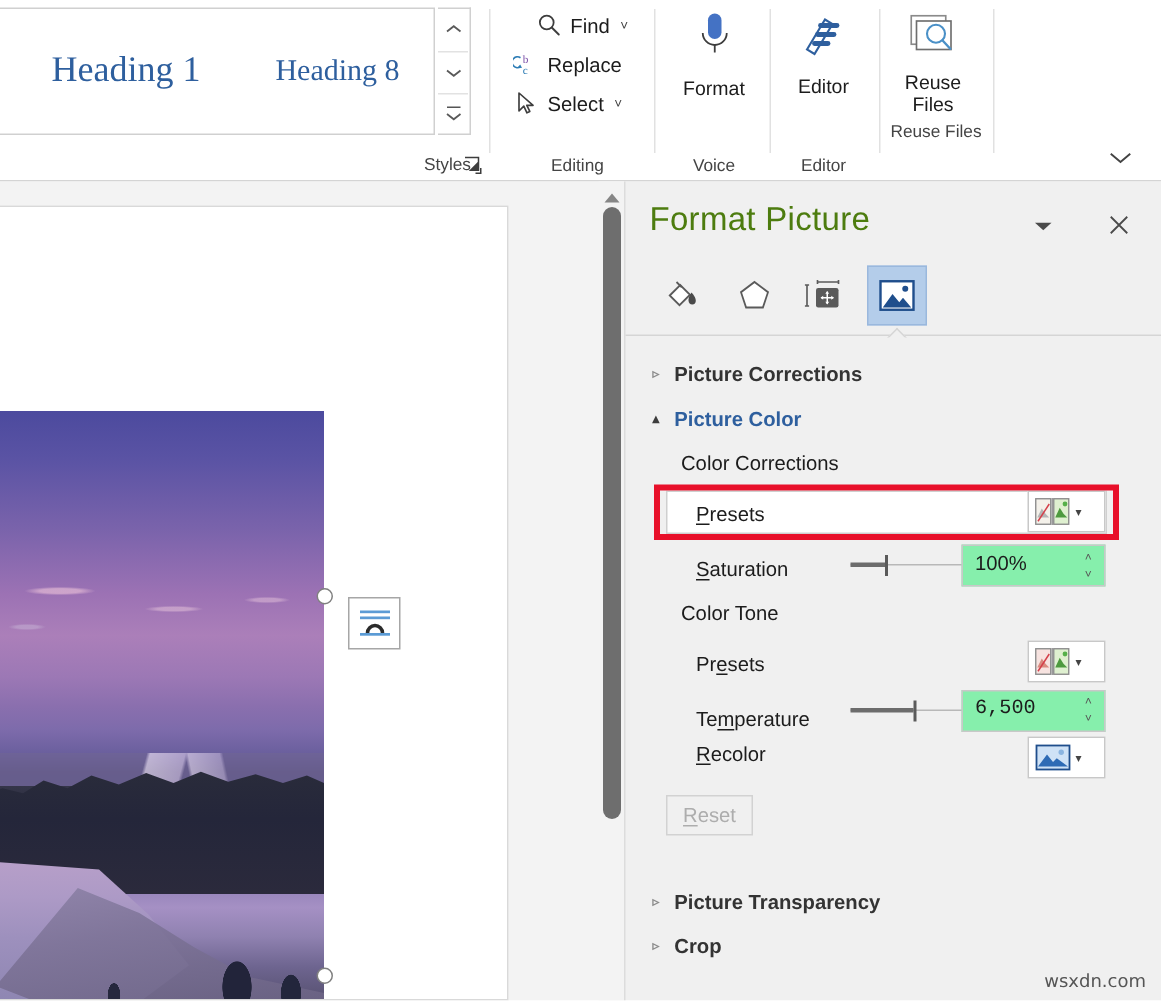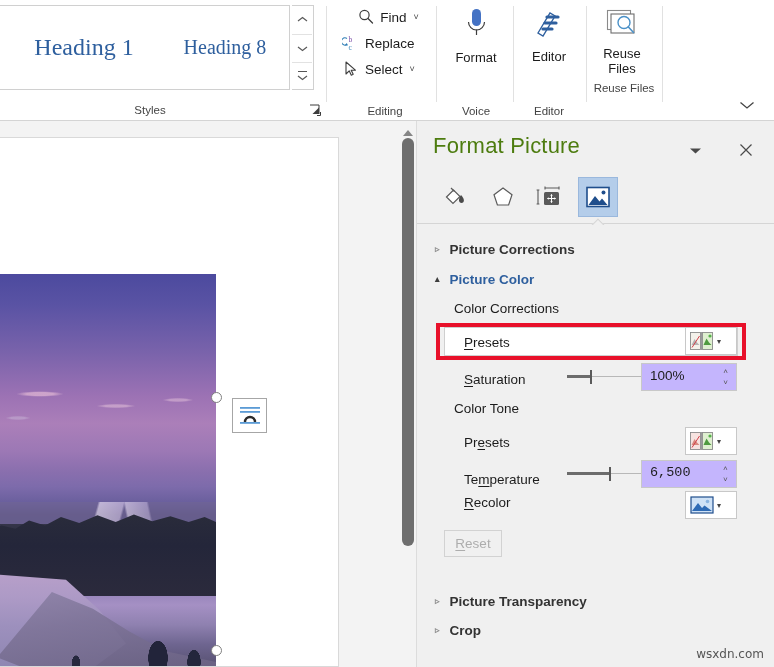--- a/index.html
+++ b/index.html
@@ -273,21 +273,21 @@
   .dropbox {
     position:absolute; width:52px; height:28px;
     background:#ffffff; border:1px solid #c8c8c8;
     display:flex; align-items:center; gap:3px; padding-left:4px;
   }
   .dropbox .dcar { font-size:8px; color:#444; }
   .mini-img { width:24px; height:18px; flex:none; }
 
   .spinbox {
     position:absolute; width:96px; height:28px;
-    background:#c4b5fd; border:1px solid #c8c8c8;
+    background:#86efac; border:1px solid #c8c8c8;
   }
   .spinbox .val {
     position:absolute; left:8px; top:4px;
     font-size:13.5px; color:#1c1c1c;
   }
   .spin-arrows {
     position:absolute; right:5px; top:2px; width:11px; height:23px;
     display:flex; flex-direction:column; align-items:center; justify-content:space-around;
     color:#555; font-size:8px; line-height:1;
   }
@@ -351,21 +351,21 @@
       </svg>
     </div>
     <div class="gal-btn" id="gal-more">
       <span class="bar"></span>
       <svg width="11" height="7" viewBox="0 0 11 7">
         <path d="M1 2 L5.5 5.5 L10 2" fill="none" stroke="#5a5a5a" stroke-width="1.2"></path>
       </svg>
     </div>
   </div>
 
-  <div class="group-label" style="left:0px; width:300px;">Styles</div>
+  <div class="group-label" style="left:14px; width:300px;text-align:right;">Styles</div>
 
   <div id="styles-dialog-launcher">
     <svg width="14" height="14" viewBox="0 0 14 14">
       <path d="M2 2 H11 V11" fill="none" stroke="#3d3d3d" stroke-width="1"></path>
       <path d="M11 11 L4.5 11 L11 4.5 Z" fill="#3d3d3d"></path>
       <path d="M9 12.5 L12.5 12.5 L12.5 9" fill="none" stroke="#3d3d3d" stroke-width="1"></path>
     </svg>
   </div>
 
   <div class="ribbon-sep" style="left:326px;"></div>

